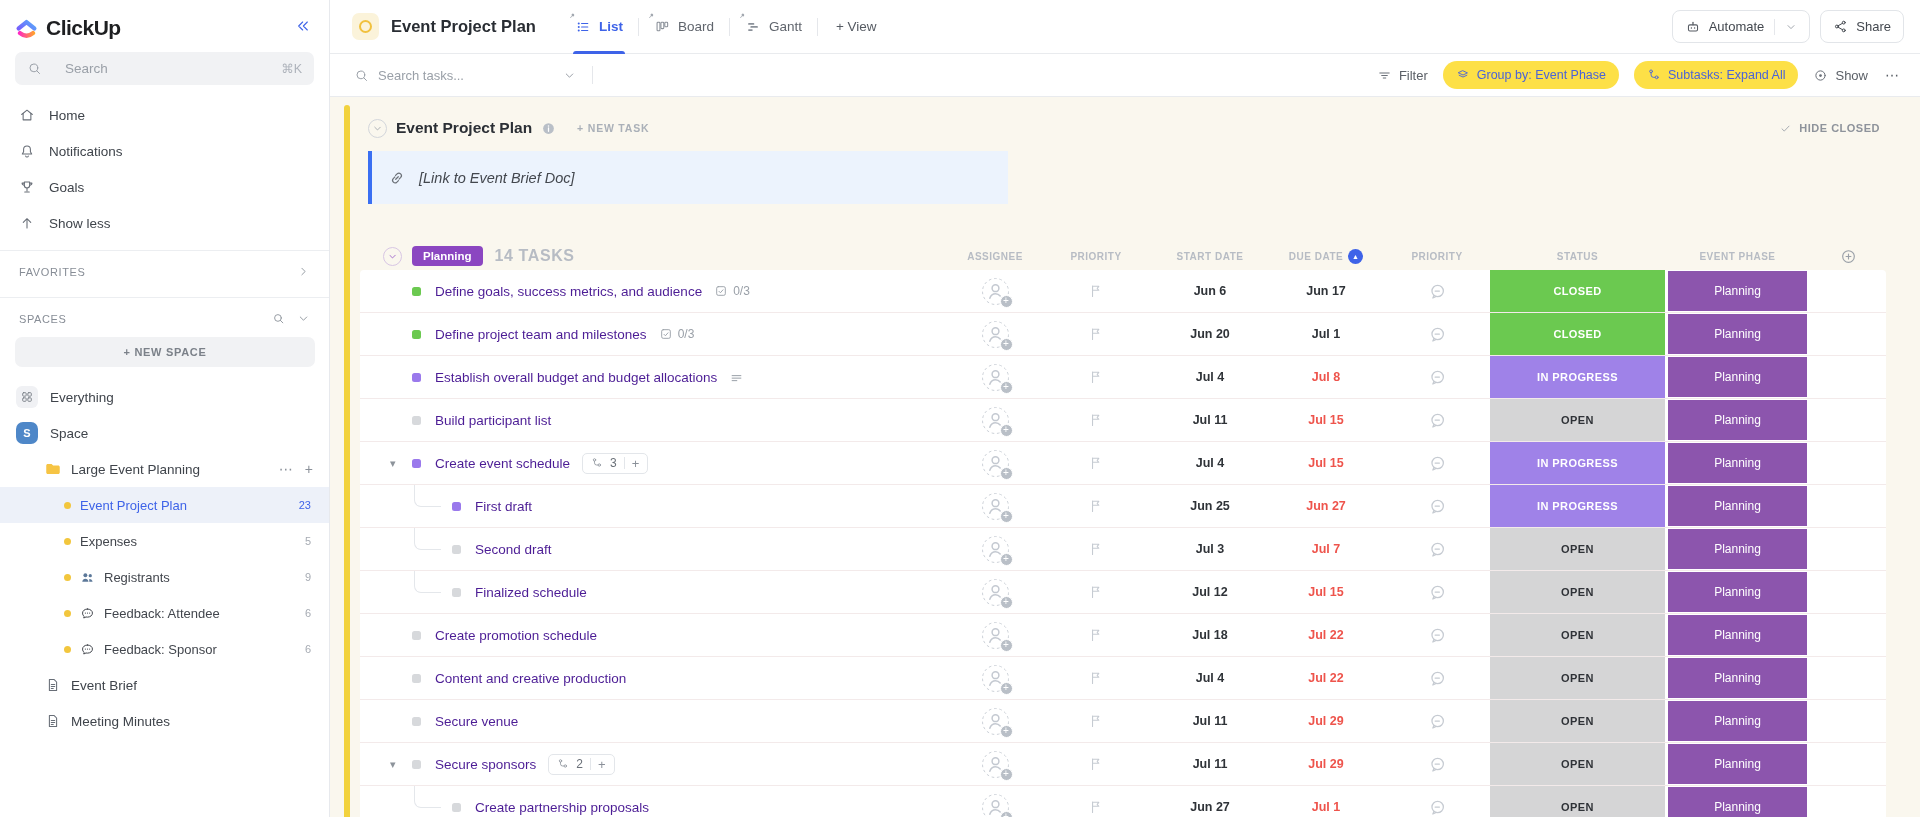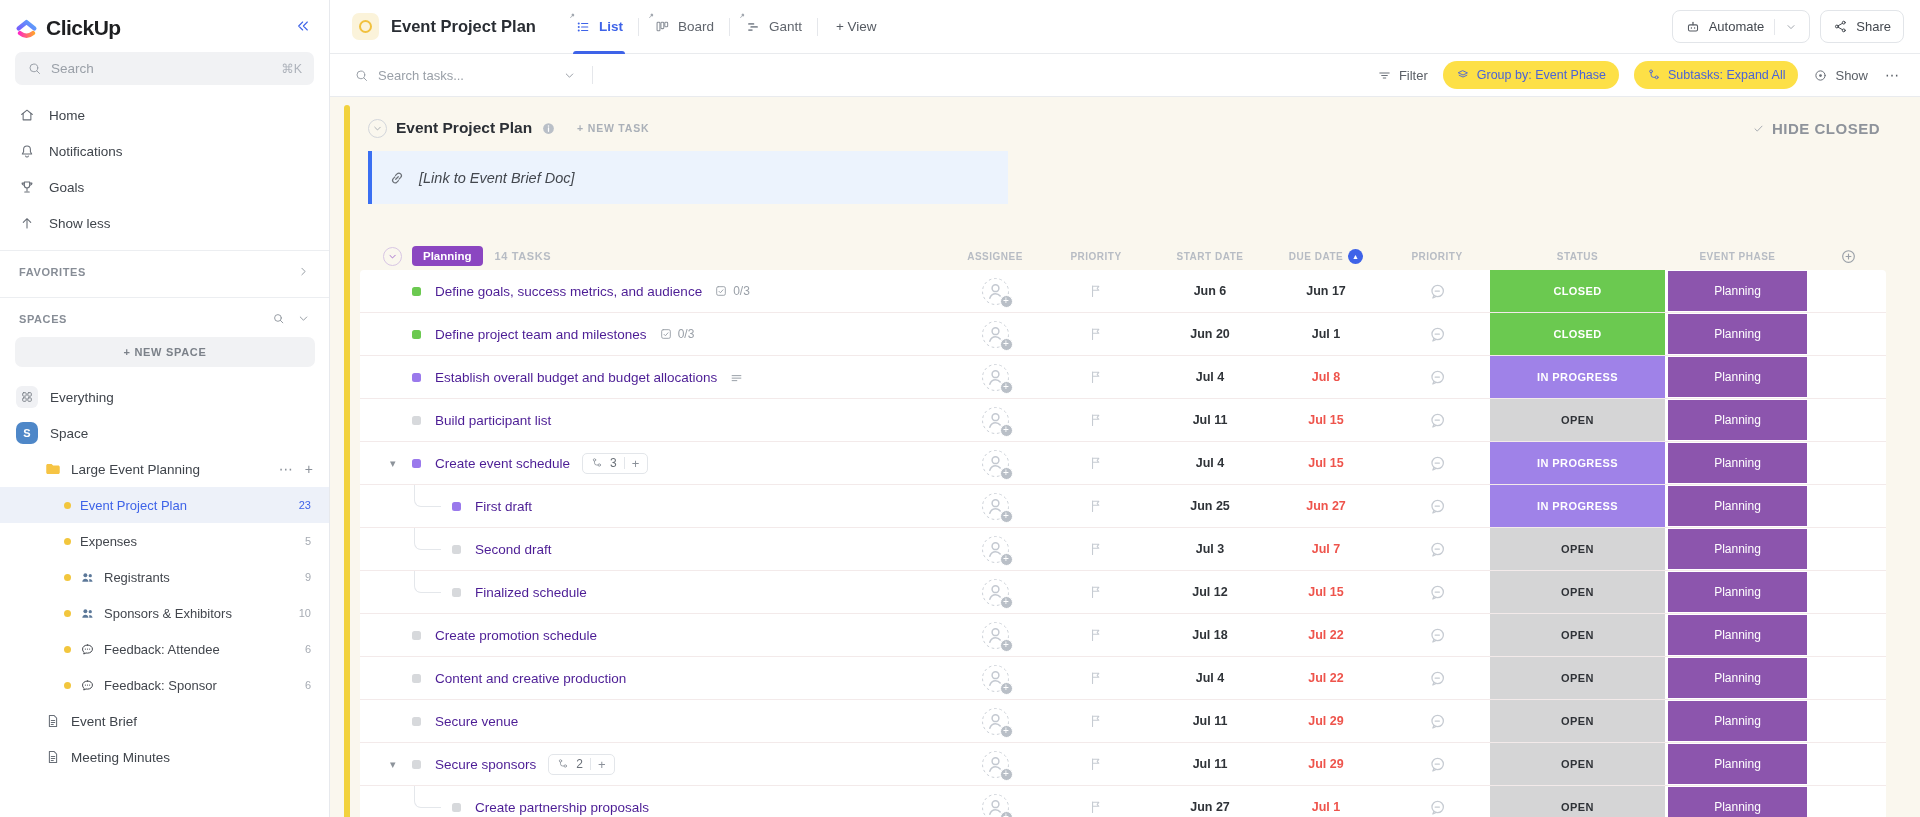--- a/index.html
+++ b/index.html
@@ -14,27 +14,27 @@
 
   .app { display:flex; height:100%; }
 
   
   .sidebar { width:330px; min-width:330px; border-right:1px solid #e7e9ed; background:#fff; position:relative; }
   .sb-top { display:flex; align-items:center; justify-content:space-between; padding:15px 16px 8px 14px; }
   .logo { display:flex; align-items:center; gap:7px; }
   .logo .ic22{ width:25px; height:25px; }
   .logo-text { font-size:21px; font-weight:800; color:#1e1f21; letter-spacing:-0.5px; }
   .collapse-btn { border:none; background:none; color:#3e63e8; cursor:pointer; padding:2px; }
-  .sb-search { margin:4px 15px 12px; height:33px; background:#f1f2f4; border-radius:7px; display:flex; align-items:center; gap:9px; padding:0 12px; color:#9aa0a8; font-size:13.5px; }
+  .sb-search { margin:4px 15px 12px; height:33px; background:#f1f2f4; border-radius:7px; display:flex; align-items:center; gap:23px; padding:0 12px; color:#9aa0a8; font-size:13.5px; }
   .sb-search-ph { flex:1; }
   .sb-search-k { color:#aeb3bb; font-size:12.5px; }
   .sb-nav-item { height:36px; display:flex; align-items:center; gap:14px; padding:0 19px; font-size:13.5px; color:#3f444b; cursor:pointer; }
   .sb-nav-item .ic16 { color:#686e77; }
   .sb-divider { height:1px; background:#eceef1; margin:9px 0 0; }
-  .sb-label-row { display:flex; align-items:center; justify-content:space-between; padding:14px 19px 10px; font-size:11px; font-weight:700; color:#878d96; letter-spacing:.6px; }
+  .sb-label-row { display:flex; align-items:center; justify-content:space-between; padding:14px 19px 10px; font-size:11px; font-weight:400; color:#878d96; letter-spacing:.6px; }
   .sb-label-icons { display:flex; gap:12px; color:#878d96; }
   .new-space { margin:2px 15px 12px; height:30px; background:#f1f2f4; border:none; border-radius:7px; display:flex; align-items:center; justify-content:center; gap:4px; font-family:inherit; font-size:11px; font-weight:700; color:#7b8189; letter-spacing:.7px; width:300px; cursor:pointer; }
   .sb-item { height:36px; display:flex; align-items:center; position:relative; font-size:13.5px; color:#3f444b; cursor:pointer; }
   .everything { padding-left:16px; gap:12px; }
   .iconbox { width:22px; height:22px; background:#f0f1f4; border-radius:6px; display:flex; align-items:center; justify-content:center; color:#7b8189; }
   .space-row { padding-left:16px; gap:12px; }
   .space-avatar { width:22px; height:22px; border-radius:7px; background:#4e87c8; color:#fff; font-size:11px; font-weight:700; display:flex; align-items:center; justify-content:center; }
   .folder-row { padding-left:44px; gap:9px; }
   .folder-actions { position:absolute; right:16px; display:flex; gap:12px; color:#8a9099; font-size:14px; }
   .sb-list-item { height:36px; display:flex; align-items:center; padding-left:64px; gap:9px; position:relative; font-size:13px; color:#42464d; cursor:pointer; }
@@ -76,31 +76,31 @@
   .tb-more { color:#5a5f66; font-size:14px; letter-spacing:1px; cursor:pointer; padding:0 2px; }
 
   
   .content { flex:1; background:#faf7ee; position:relative; overflow:hidden; }
   .ybar { position:absolute; left:14px; top:8px; bottom:0; width:6px; border-radius:4px 4px 0 0; background:#f2d23d; }
   .inner { margin-left:30px; width:1526px; }
   .sec-head { display:flex; align-items:center; gap:9px; padding:14px 6px 0 8px; height:48px; }
   .sec-chev { width:19px; height:19px; border:1px solid #d3d6db; border-radius:50%; display:flex; align-items:center; justify-content:center; color:#9298a0; cursor:pointer; }
   .sec-title { font-size:15.5px; font-weight:700; color:#2b2f35; }
   .newtask { font-size:10.5px; font-weight:700; color:#aab0b8; letter-spacing:.8px; margin-left:12px; cursor:pointer; }
-  .hideclosed { margin-left:auto; display:flex; gap:7px; align-items:center; color:#8e939b; font-size:15px; font-weight:700; letter-spacing:.5px; cursor:pointer; }
+  .hideclosed { margin-left:auto; display:flex; gap:7px; align-items:center; color:#8e939b; font-size:11px; font-weight:700; letter-spacing:.5px; cursor:pointer; }
   .hideclosed .ic13 { color:#9aa0a8; }
   .banner { margin:6px 0 0 8px; width:640px; height:53px; background:#ecf3fd; border-left:4px solid #3a6ff2; display:flex; align-items:center; gap:13px; padding-left:16px; color:#5d636b; cursor:pointer; }
   .banner-text { font-style:italic; font-size:14.5px; color:#43474e; }
 
   .grid { display:grid; grid-template-columns:590px 90px 112px 116px 116px 106px 175px 145px 76px; align-items:center; }
   .grp-row { margin-top:38px; height:28px; }
   .grp-left { display:flex; align-items:center; padding-left:23px; }
   .grp-chev { width:19px; height:19px; border:1px solid #d8c6e4; border-radius:50%; display:flex; align-items:center; justify-content:center; color:#8b46c1; cursor:pointer; }
   .grp-pill { background:#8b46c1; color:#fff; font-size:11.5px; font-weight:700; padding:4px 11px; border-radius:4px; margin-left:10px; cursor:pointer; }
-  .grp-count { font-size:11px; font-weight:700; color:#b7bcc4; letter-spacing:.6px; margin-left:12px; }
+  .grp-count { font-size:16px; font-weight:700; color:#b7bcc4; letter-spacing:.6px; margin-left:12px; }
   .col-label { display:flex; align-items:center; justify-content:center; gap:5px; font-size:10px; font-weight:700; color:#b7bcc4; letter-spacing:.5px; cursor:pointer; }
   .sort-badge { width:15px; height:15px; border-radius:50%; background:#3e63e8; color:#fff; font-size:7px; display:flex; align-items:center; justify-content:center; }
   .tail-label { color:#9aa0a8; }
 
   .rows { background:#fff; border-radius:4px 4px 0 0; width:1526px; }
   .row { height:43px; border-bottom:1px solid #f3eaea; cursor:pointer; }
   .cell { height:100%; display:flex; align-items:center; justify-content:center; }
   .name-cell { justify-content:flex-start; padding-left:30px; }
   .expander { width:22px; display:flex; justify-content:flex-start; color:#8d939b; font-size:11px; }
   .tree { width:40px; height:100%; position:relative; }
@@ -287,33 +287,20 @@
               <circle cx="16.4" cy="9" r="2.6"></circle>
               <path d="M14.9 14.2c2.9.2 4.9 1.9 5.2 4.4h-5.4Z"></path>
             </svg>
           </span>
     <span class="sb-list-label">Registrants</span>
     <span class="sb-count">9</span>
   </div>
         <div class="sb-list-item">
     <span class="sb-dot"></span>
     <span class="ic ic15">
-            <svg viewBox="0 0 24 24" fill="#5c7899" stroke="none">
-              <circle cx="8.6" cy="8.4" r="3.1"></circle>
-              <path d="M3.6 18.6c.4-3 2.4-4.8 5-4.8s4.6 1.8 5 4.8Z"></path>
-              <circle cx="16.4" cy="9" r="2.6"></circle>
-              <path d="M14.9 14.2c2.9.2 4.9 1.9 5.2 4.4h-5.4Z"></path>
-            </svg>
-          </span>
-    <span class="sb-list-label">Sponsors &amp; Exhibitors</span>
-    <span class="sb-count">10</span>
-  </div>
-        <div class="sb-list-item">
-    <span class="sb-dot"></span>
-    <span class="ic ic15">
             <svg viewBox="0 0 24 24" stroke="currentColor" stroke-width="1.6" stroke-linecap="round" stroke-linejoin="round" fill="none">
               <path d="M12 4.8c4.5 0 7.9 2.9 7.9 6.5s-3.4 6.5-7.9 6.5c-.8 0-1.6-.1-2.4-.3L6 19.2l.6-2.6C5 15.4 4.1 13.5 4.1 11.3 4.1 7.7 7.5 4.8 12 4.8Z"></path>
               <circle cx="8.6" cy="11.3" r=".9" fill="currentColor" stroke="none"></circle>
               <circle cx="12" cy="11.3" r=".9" fill="currentColor" stroke="none"></circle>
               <circle cx="15.4" cy="11.3" r=".9" fill="currentColor" stroke="none"></circle>
             </svg>
           </span>
     <span class="sb-list-label">Feedback: Attendee</span>
     <span class="sb-count">6</span>
   </div>

